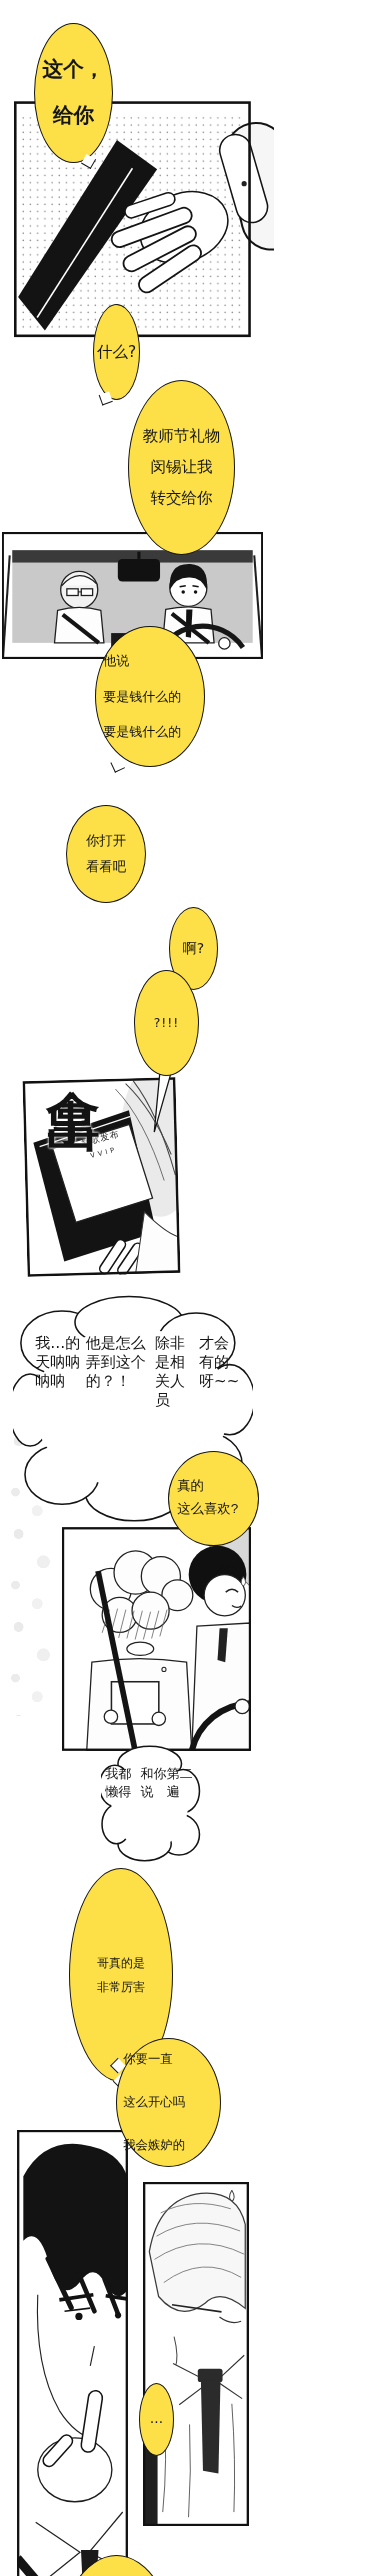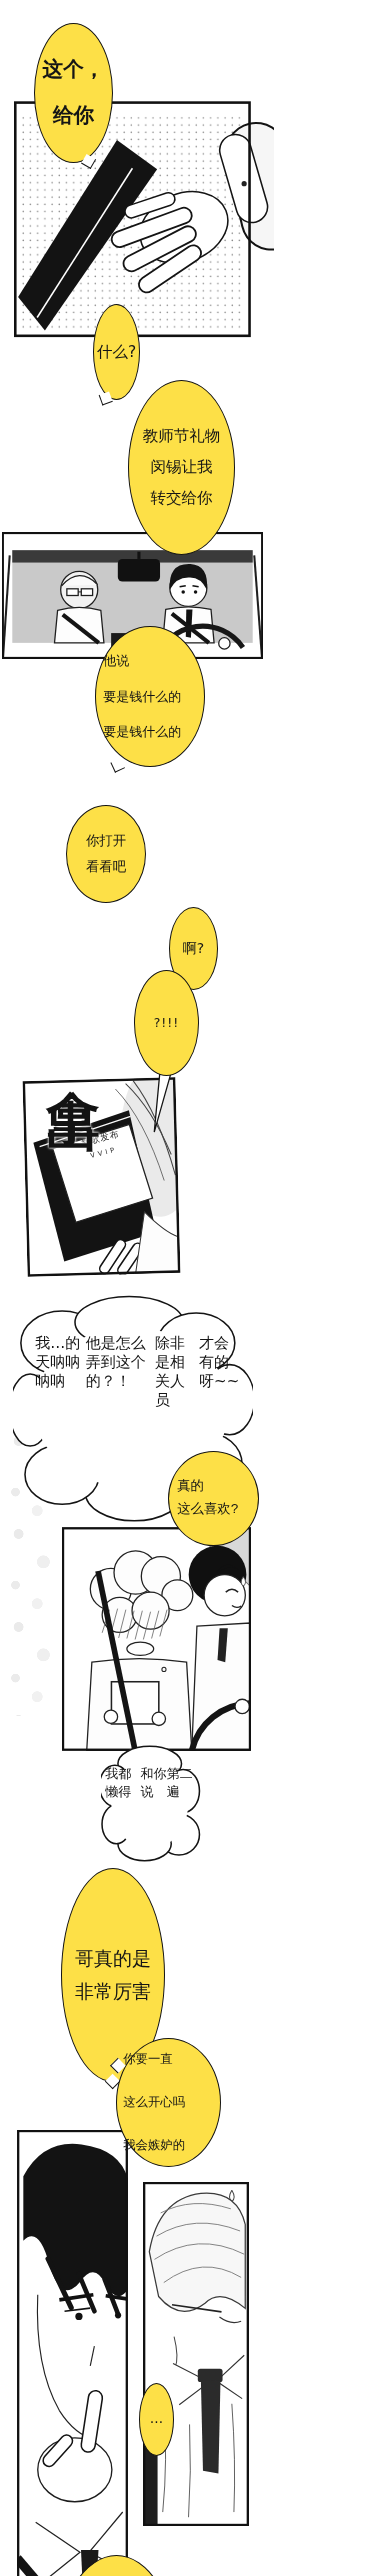--- a/index.html
+++ b/index.html
@@ -27,21 +27,21 @@
   #b3{left:128px;top:380px;width:105px;height:173px;font-size:15.5px;}
   #b3 .line{margin:5.2px 0;}
   #b4{left:95px;top:626px;width:101px;height:139px;font-size:13px;padding-left:7.2px;gap:10px;}
   #b4 .line{margin:4.1px 0;}
   #b5{left:66px;top:805px;width:78px;height:96px;font-size:13.4px;}
   #b5 .line{margin:4.1px 0;}
   #b6{left:169px;top:907px;width:47px;height:81px;font-size:14px;}
   #b7{left:134px;top:970px;width:63px;height:104px;font-size:12.4px;letter-spacing:1px;}
   #b8{left:168px;top:1451px;width:81px;height:93px;font-size:13.4px;padding-left:8.2px;}
   #b8 .line{margin:2.6px 0;font-family:Liberation Mono, monospace;}
-  #b9{left:61px;top:1868px;width:102px;height:212px;font-size:19px;}
+  #b9{left:69px;top:1868px;width:102px;height:212px;font-size:12px;}
   #b9 .line{margin:3.6px 0;}
   #b10{left:116px;top:2038px;width:97px;height:127px;font-size:12.4px;padding-left:6.2px;}
   #b10 .line{margin:13px 0;}
   #b11{left:139px;top:2383px;width:33px;height:71px;font-size:13.4px;}
   #b12{left:57px;top:2555px;width:117px;height:195px;font-size:16.5px;}
   
   #cloud1-text{left:28px;top:1329px;width:206px;height:170px;font-size:15px;padding-left:7.2px;}
   #cloud1-text .line{margin:5.2px 0;}
   #cloud2-text{left:100px;top:1762px;width:88px;height:88px;font-size:13px;padding-left:5.2px;}
   #cloud2-text .line{margin:3.1px 0;}

